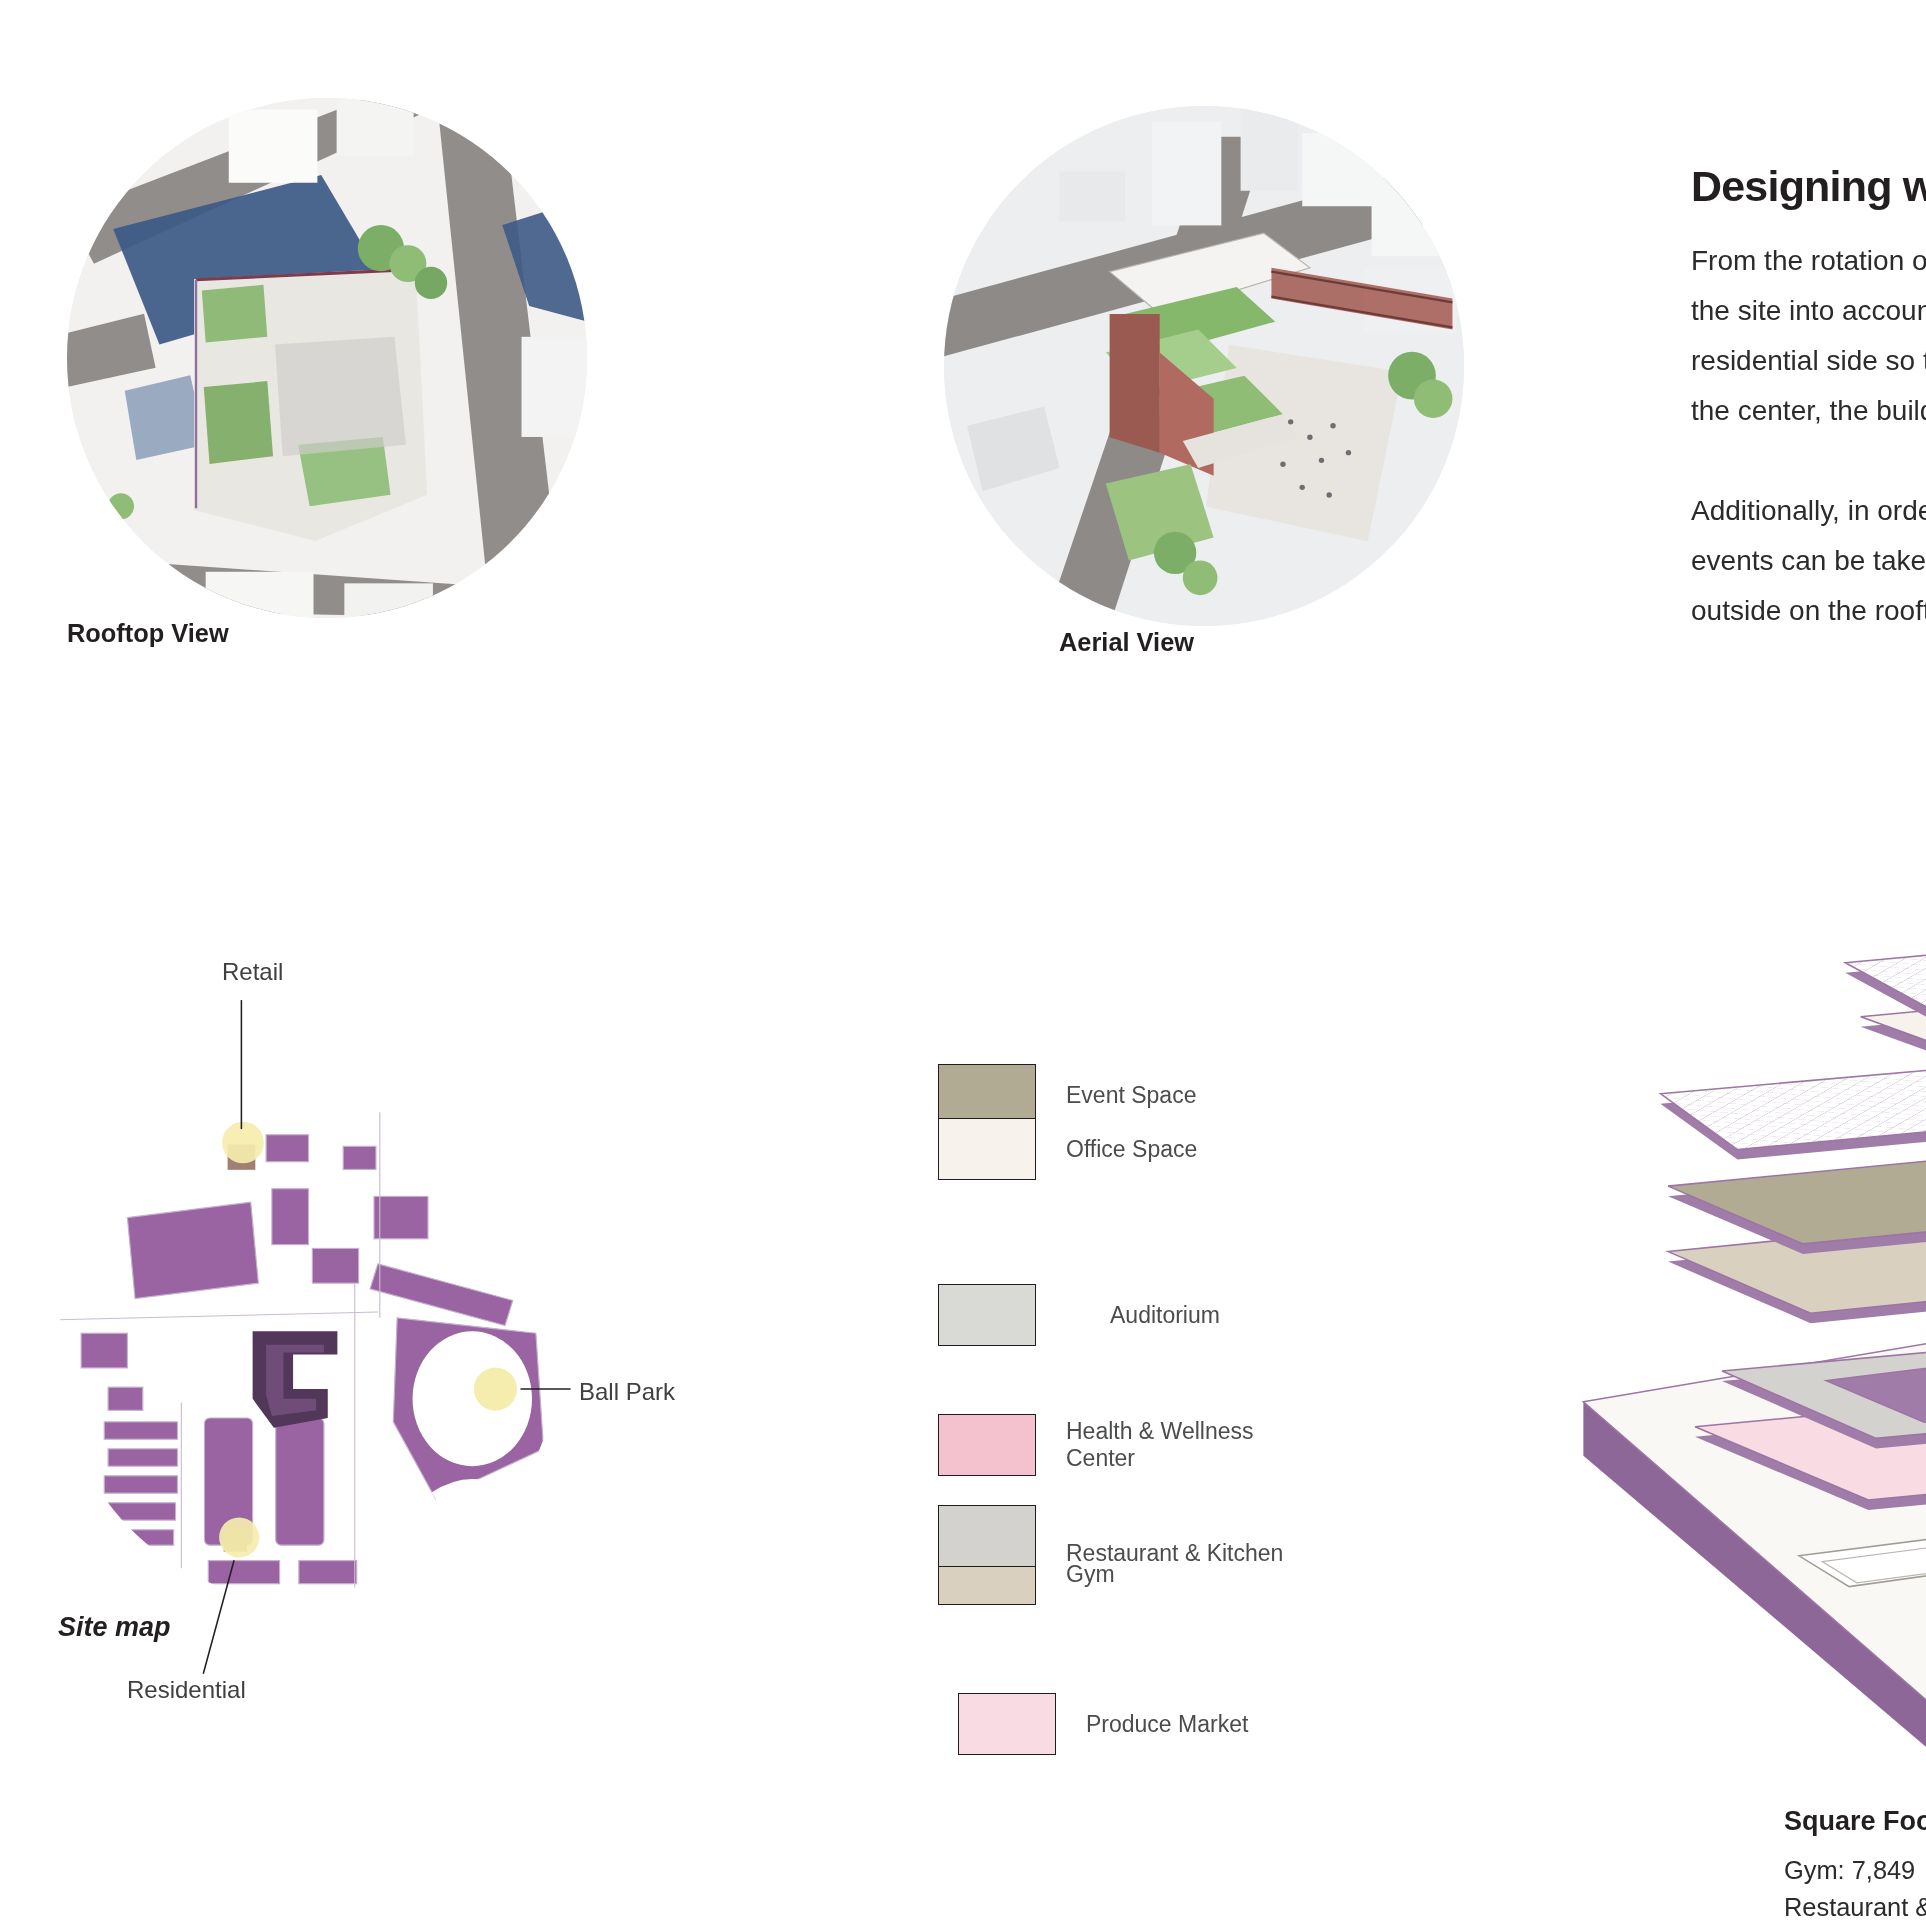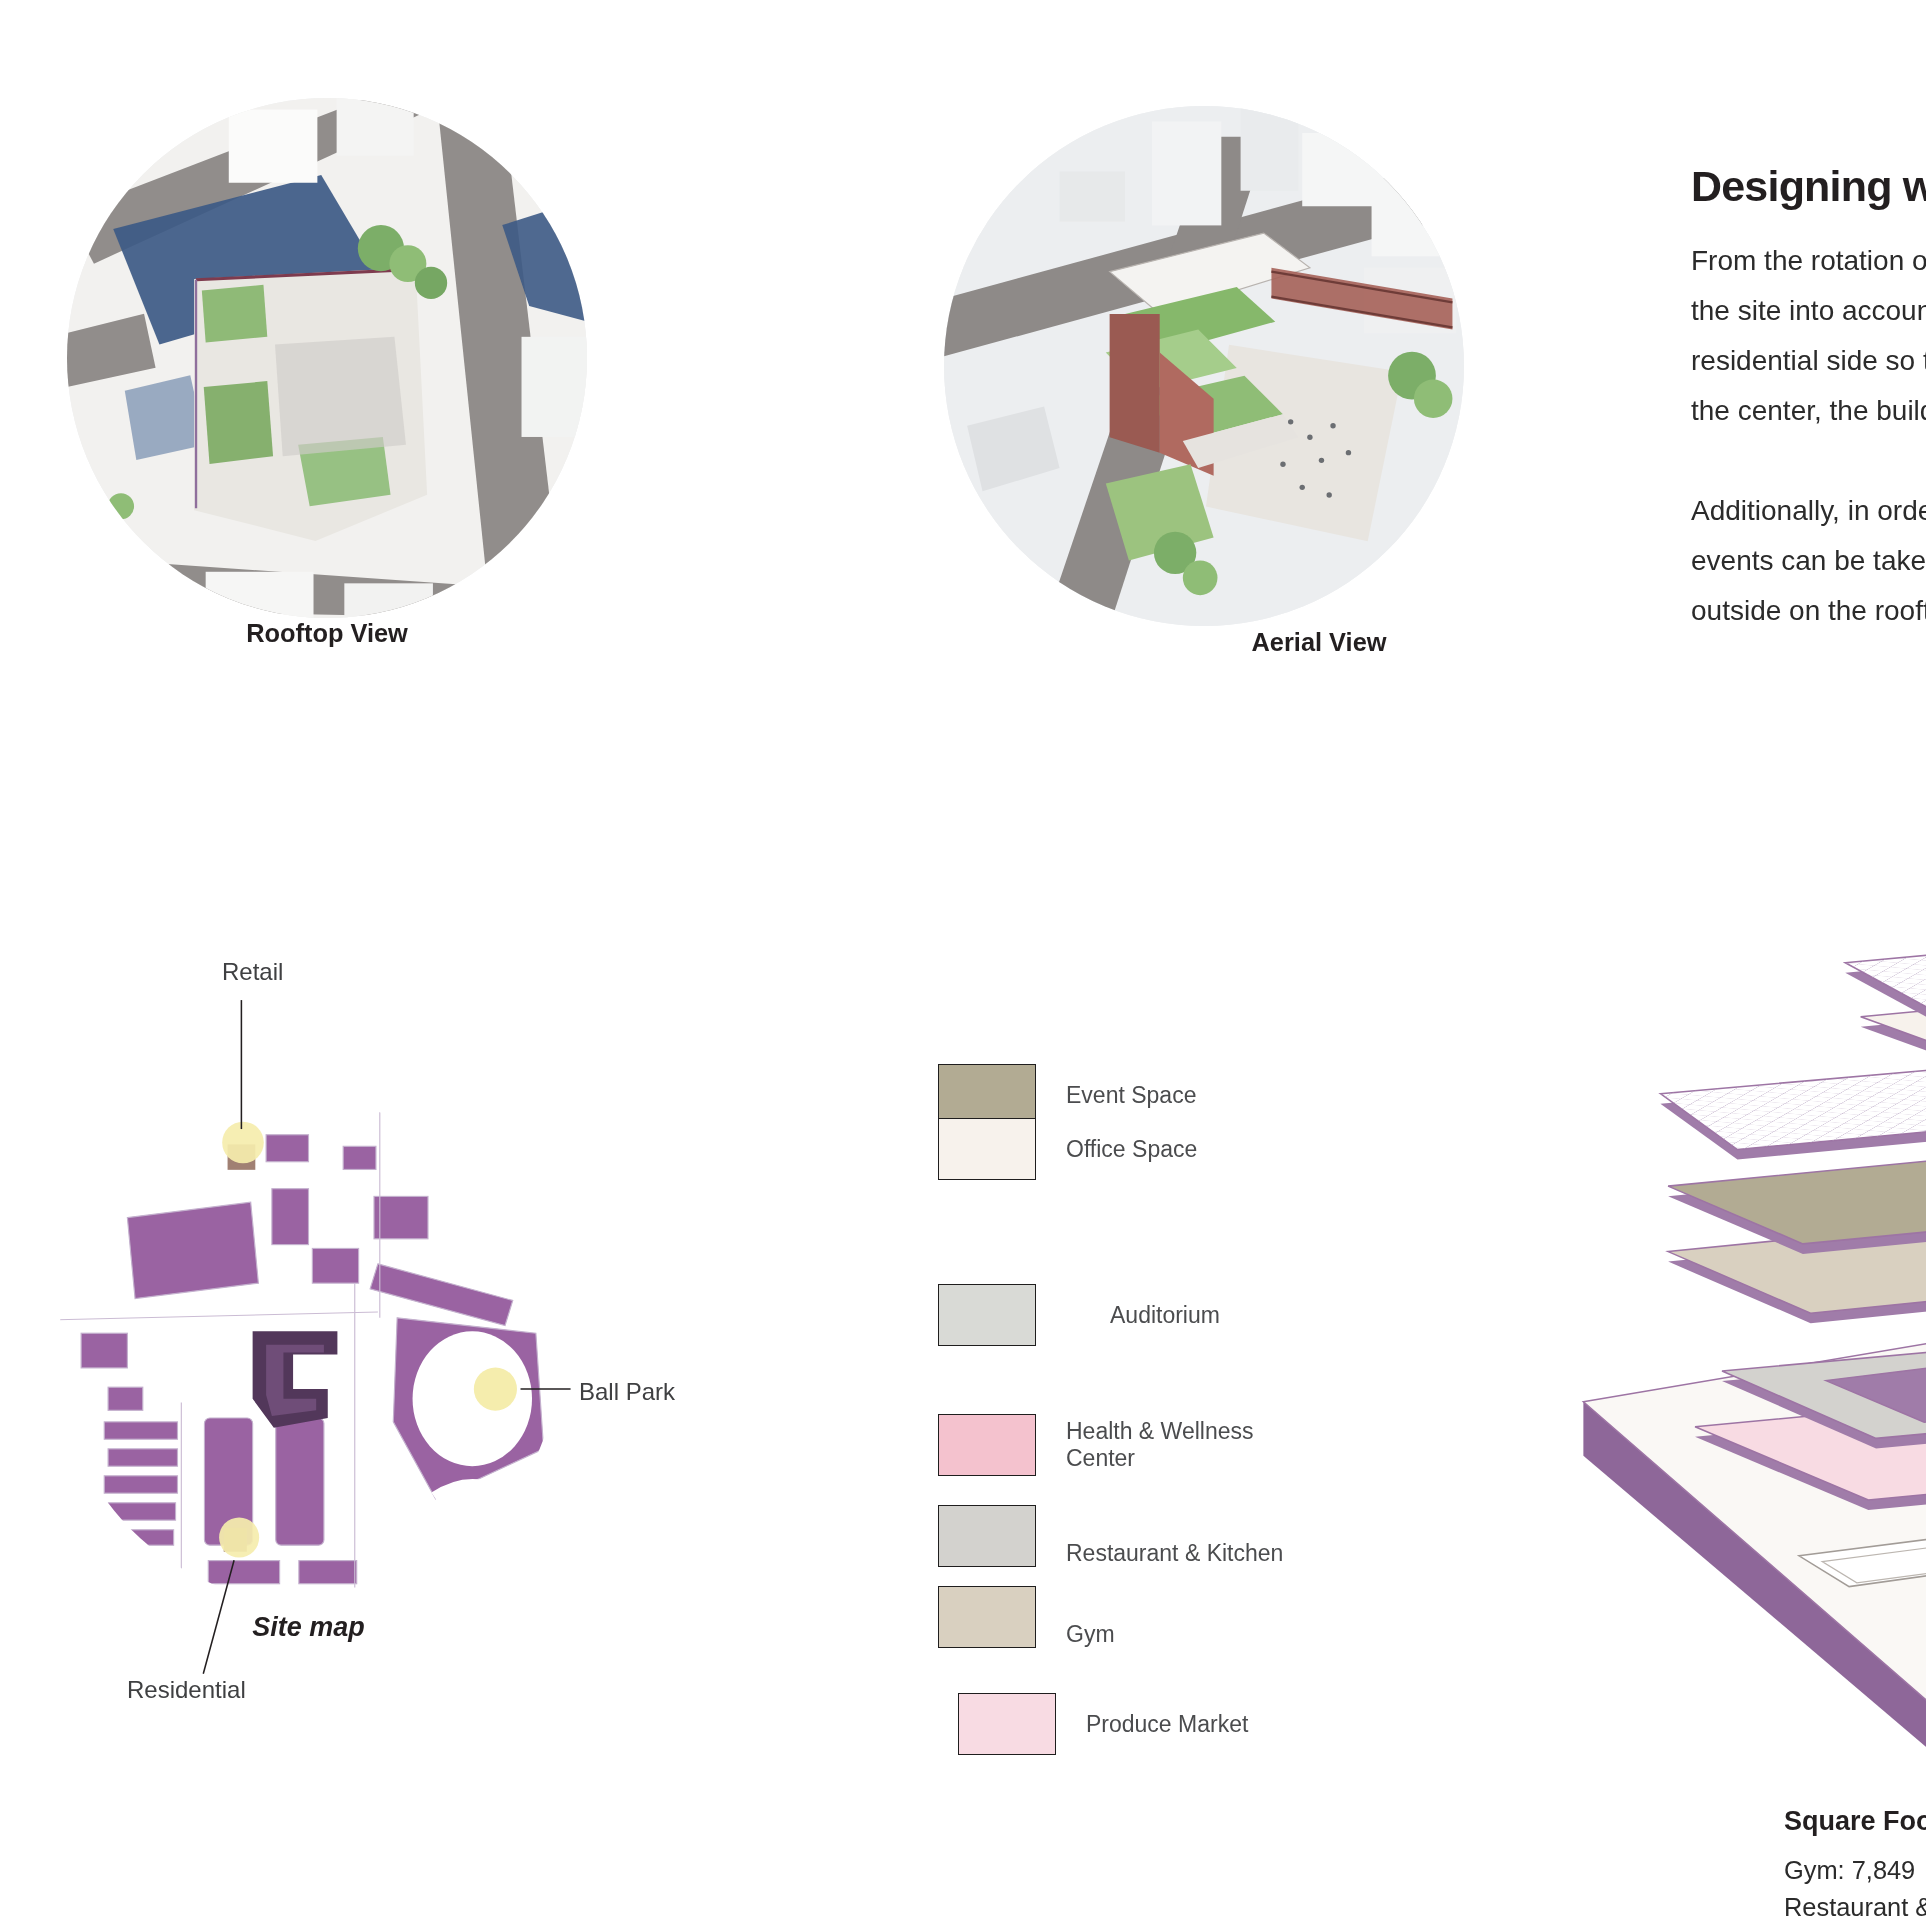--- a/index.html
+++ b/index.html
@@ -2,21 +2,21 @@
 <html style="font-size:6.2px"><head>
 <meta charset="utf-8">
 <style>
   html,body{margin:0;padding:0;}
   body{
     width:3074px;height:3074px;position:relative;background:#ffffff;
     font-family:"Liberation Sans", sans-serif;color:#231f20;overflow:hidden;
   }
   .abs{position:absolute;}
   .circle-photo{position:absolute;border-radius:50%;overflow:hidden;background:#eef0f1;}
-  .fig-caption{position:absolute;font-weight:bold;font-size:25.4px;color:#231f20;text-align:center;}
+  .fig-caption{position:absolute;font-weight:bold;font-size:25.4px;color:#231f20;text-align:left;}
   #title-block{position:absolute;left:1691px;top:162px;width:1256px;}
   #title-block h1{font-size:43px;margin:0 0 25.4px 0;letter-spacing:-0.8px;color:#231f20;}
   .para{font-size:28px;line-height:50px;width:1225px;color:#2b2b2b;margin:0;}
   .para + .para{margin-top:50px;}
   .legend-row{position:absolute;left:938px;display:flex;align-items:center;}
   .legend-swatch{width:98px;height:62px;border:1.5px solid #1f1e1e;box-sizing:border-box;flex:none;}
   .legend-label{margin-left:30px;font-size:23px;line-height:27px;color:#4b4c4e;width:247px;}
   .map-label{position:absolute;font-size:24px;color:#3f4042;}
   .sf-block{position:absolute;width:501px;}
   .sf-block h3{font-size:27px;margin:0 0 14.6px 0;color:#231f20;}
@@ -184,21 +184,21 @@
   <div class="legend-label">Office Space</div>
 </div>
 <div class="legend-row" style="top:1284px;gap:44px;">
   <div class="legend-swatch" style="background-color: rgb(217, 218, 214);"></div>
   <div class="legend-label">Auditorium</div>
 </div>
 <div class="legend-row" style="top:1402px;margin-top:12px;">
   <div class="legend-swatch" style="background-color: rgb(244, 194, 206);"></div>
   <div class="legend-label">Health &amp; Wellness Center</div>
 </div>
-<div class="legend-row" style="top:1586px;align-items:flex-end;">
+<div class="legend-row" style="top:1543px;">
   <div class="legend-swatch" style="background-color: rgb(217, 208, 192);"></div>
   <div class="legend-label">Gym</div>
 </div>
 <div class="legend-row" style="top:1505px;align-items:flex-end;">
   <div class="legend-swatch" style="background-color: rgb(211, 210, 206);"></div>
   <div class="legend-label">Restaurant &amp; Kitchen</div>
 </div>
 <div class="legend-row" style="top:1693px;padding-left:20px;">
   <div class="legend-swatch" style="background-color: rgb(248, 219, 227);"></div>
   <div class="legend-label">Produce Market</div>

